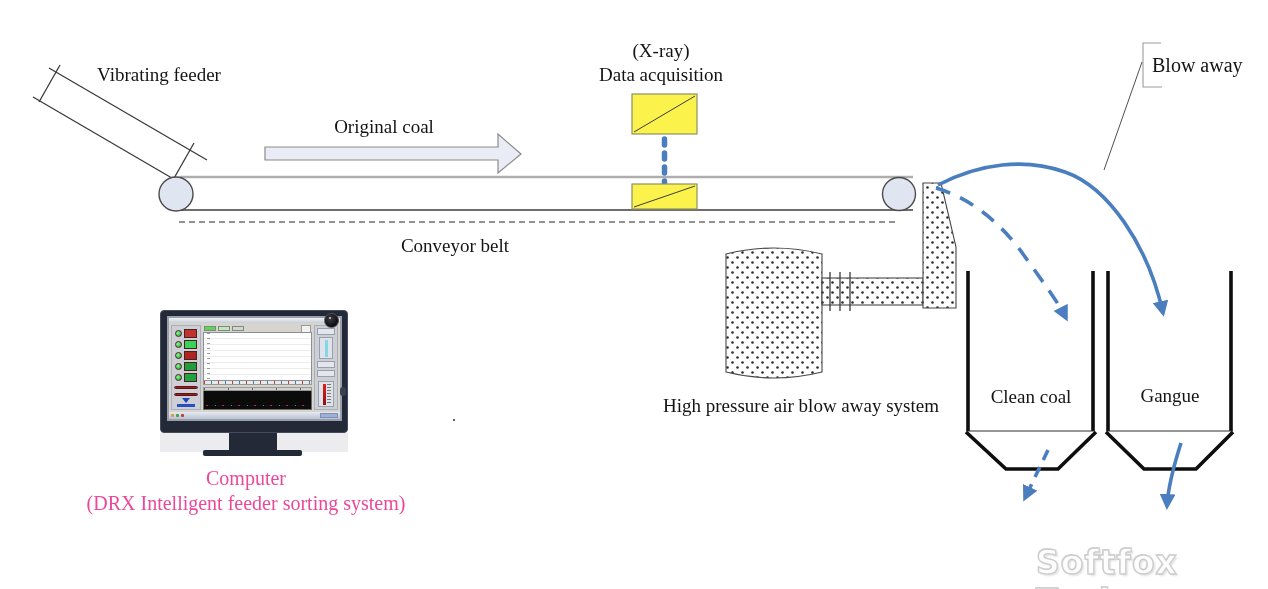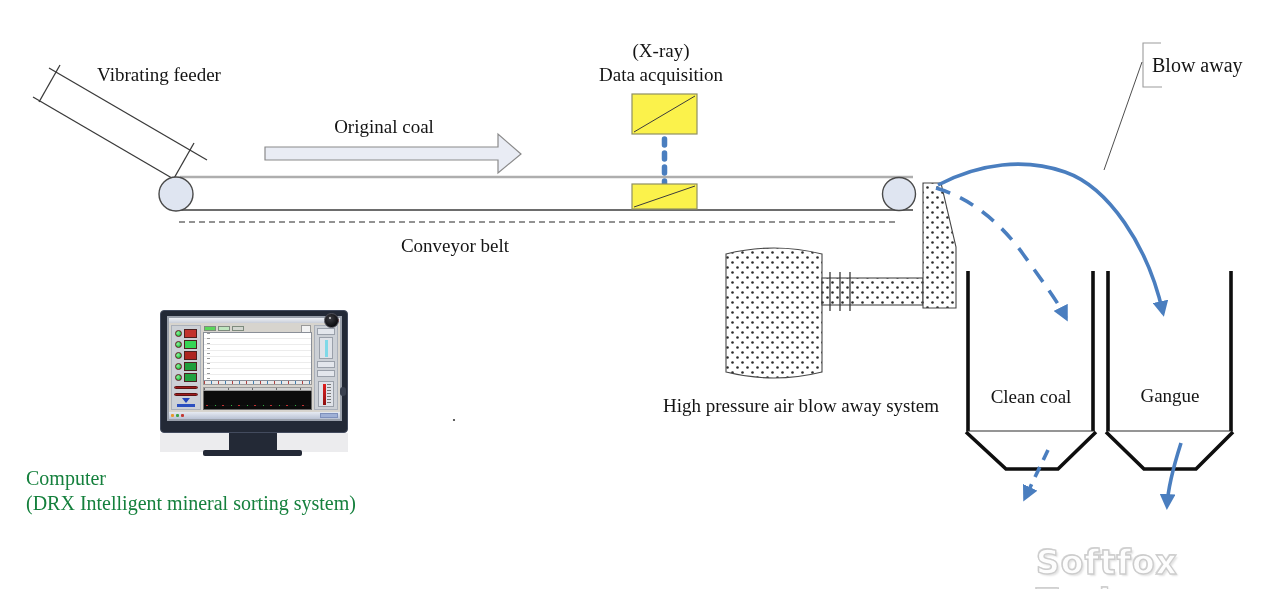--- a/index.html
+++ b/index.html
@@ -92,22 +92,22 @@
   #tb-spacer { flex:1; }
   #tb-tray { width:18px; height:5px; background:#9fb0d6; border:1px solid #7e90bc; box-sizing:border-box; }
   #knob { position:absolute; left:163px; top:2px; width:15px; height:15px; border-radius:50%;
     background:radial-gradient(circle at 40% 35%, #3c3c42, #0d0d10 70%); border:1px solid #51515a; box-sizing:border-box; }
   #knob:after { content:""; position:absolute; left:4px; top:3px; width:2px; height:2px; background:#cfcfcf; border-radius:50%; }
   #power-btn { position:absolute; right:1px; top:76px; width:6px; height:9px; border-radius:3px; background:#39404f; }
   #monitor-chin { position:absolute; left:160px; top:433px; width:188px; height:19px; background:#ececee; }
   #monitor-neck { position:absolute; left:229px; top:433px; width:48px; height:19px; background:var(--bezel); }
   #monitor-base { position:absolute; left:203px; top:450px; width:99px; height:6px; background:var(--bezel); border-radius:2px; }
 
-  #computer-caption { position:absolute; left:26px; top:466px; width:440px; text-align:left;
-    font-size:20px; line-height:25px; color:#15803d; }
+  #computer-caption { position:absolute; left:26px; top:466px; width:440px; text-align:center;
+    font-size:20px; line-height:25px; color:#ec4899; }
 
   #watermark { position:absolute; left:1036px; top:543px; font-family:"DejaVu Sans", sans-serif;
     font-weight:bold; font-size:33px; letter-spacing:1px; color:#fdfdfd;
     -webkit-text-stroke:1.3px #cccccc; text-shadow:2px 2px 2px #e3e3e3, -1px -1px 0 #dddddd; }
 </style>
 </head>
 <body>
 
 <div id="stage">
 
@@ -271,17 +271,17 @@
     </div>
     <div id="knob"></div>
     <div id="power-btn"></div>
   </div>
   <div id="monitor-chin"></div>
   <div id="monitor-neck"></div>
   <div id="monitor-base"></div>
 
   <div id="computer-caption">
     <div>Computer</div>
-    <div>(DRX Intelligent mineral sorting system)</div>
+    <div>(DRX Intelligent feeder sorting system)</div>
   </div>
 
   <div id="watermark">Softfox Tech</div>
 </div>
 
 </body></html>

